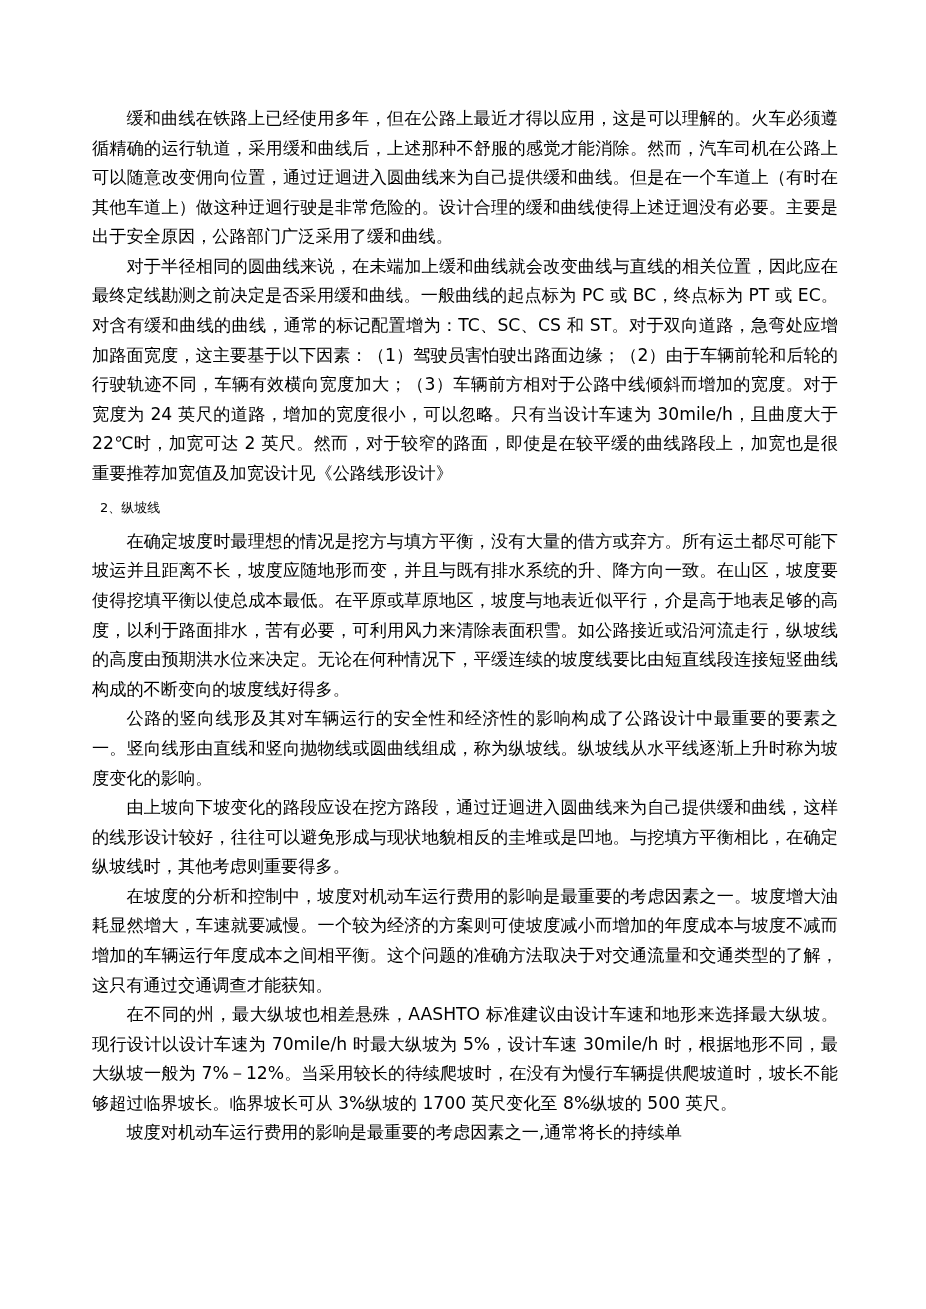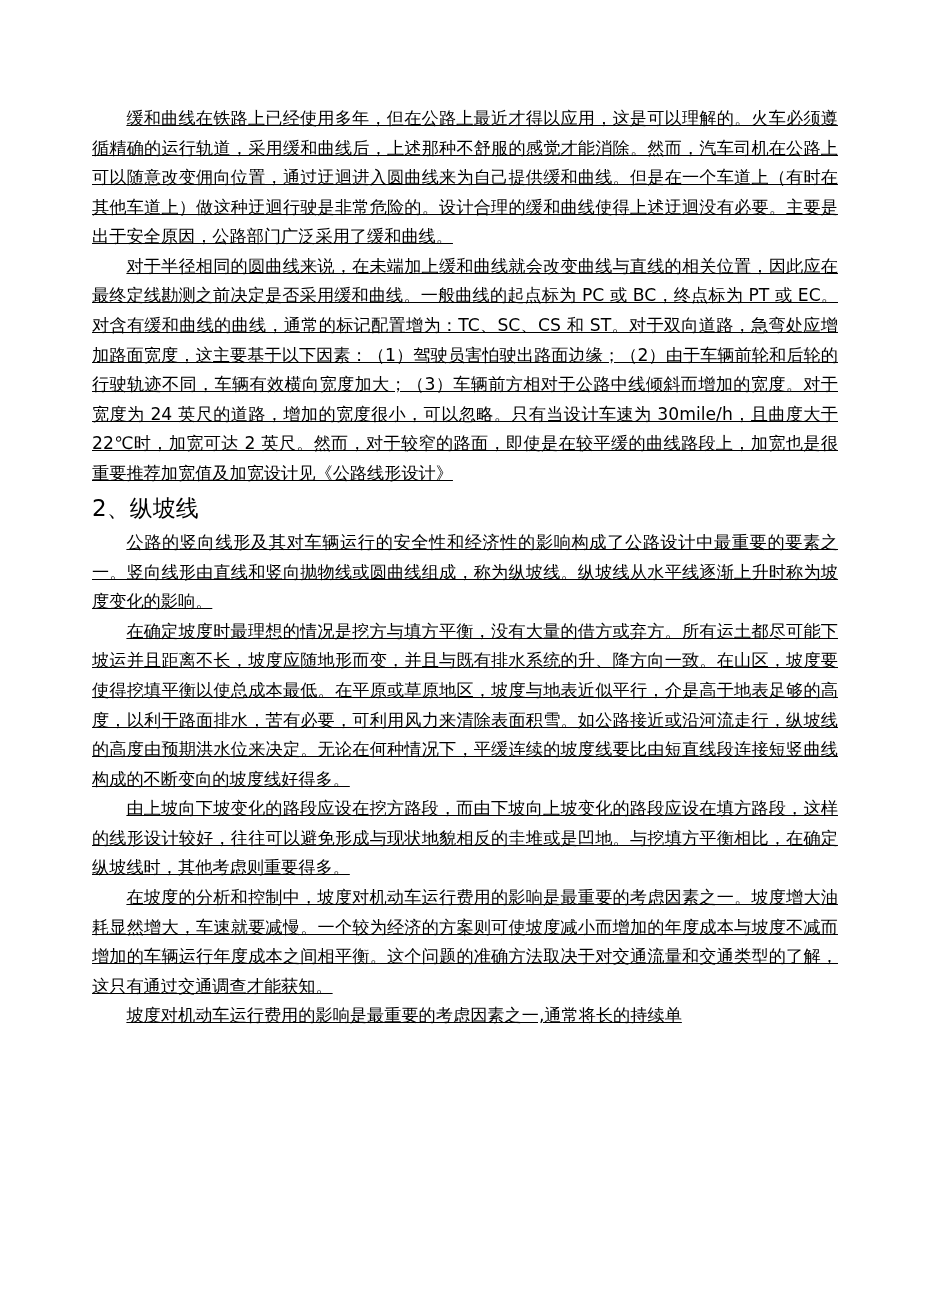--- a/index.html
+++ b/index.html
@@ -25,37 +25,37 @@
     line-height: 1.72;
     color: #000000;
     text-align: justify;
     text-justify: inter-ideograph;
   }
   .para {
     margin: 0;
     text-indent: 2em;
     text-align: justify;
     text-justify: inter-ideograph;
-    text-decoration: underline;
   }
   .heading {
-    margin: 0;
-    font-size: 23px;
+    margin: 8px;
+    font-size: 13px;
     font-weight: normal;
     text-indent: 0;
     text-align: left;
   }
 </style>
 </head>
 <body>
 
 <div class="page">
   <div class="doc-body">
     <p class="para">缓和曲线在铁路上已经使用多年，但在公路上最近才得以应用，这是可以理解的。火车必须遵循精确的运行轨道，采用缓和曲线后，上述那种不舒服的感觉才能消除。然而，汽车司机在公路上可以随意改变佣向位置，通过迂迴进入圆曲线来为自己提供缓和曲线。但是在一个车道上（有时在其他车道上）做这种迂迴行驶是非常危险的。设计合理的缓和曲线使得上述迂迴没有必要。主要是出于安全原因，公路部门广泛采用了缓和曲线。</p>
     <p class="para">对于半径相同的圆曲线来说，在未端加上缓和曲线就会改变曲线与直线的相关位置，因此应在最终定线勘测之前决定是否采用缓和曲线。一般曲线的起点标为 PC 或 BC，终点标为 PT 或 EC。对含有缓和曲线的曲线，通常的标记配置增为：TC、SC、CS 和 ST。对于双向道路，急弯处应增加路面宽度，这主要基于以下因素：（1）驾驶员害怕驶出路面边缘；（2）由于车辆前轮和后轮的行驶轨迹不同，车辆有效横向宽度加大；（3）车辆前方相对于公路中线倾斜而增加的宽度。对于宽度为 24 英尺的道路，增加的宽度很小，可以忽略。只有当设计车速为 30mile/h，且曲度大于 22℃时，加宽可达 2 英尺。然而，对于较窄的路面，即使是在较平缓的曲线路段上，加宽也是很重要推荐加宽值及加宽设计见《公路线形设计》</p>
     <p class="heading">2、纵坡线</p>
+    <p class="para">在确定坡度时最理想的情况是挖方与填方平衡，没有大量的借方或弃方。所有运土都尽可能下坡运并且距离不长，坡度应随地形而变，并且与既有排水系统的升、降方向一致。在山区，坡度要使得挖填平衡以使总成本最低。在平原或草原地区，坡度与地表近似平行，介是高于地表足够的高度，以利于路面排水，苦有必要，可利用风力来清除表面积雪。如公路接近或沿河流走行，纵坡线的高度由预期洪水位来决定。无论在何种情况下，平缓连续的坡度线要比由短直线段连接短竖曲线构成的不断变向的坡度线好得多。</p>
     <p class="para">公路的竖向线形及其对车辆运行的安全性和经济性的影响构成了公路设计中最重要的要素之一。竖向线形由直线和竖向抛物线或圆曲线组成，称为纵坡线。纵坡线从水平线逐渐上升时称为坡度变化的影响。</p>
-    <p class="para">在确定坡度时最理想的情况是挖方与填方平衡，没有大量的借方或弃方。所有运土都尽可能下坡运并且距离不长，坡度应随地形而变，并且与既有排水系统的升、降方向一致。在山区，坡度要使得挖填平衡以使总成本最低。在平原或草原地区，坡度与地表近似平行，介是高于地表足够的高度，以利于路面排水，苦有必要，可利用风力来清除表面积雪。如公路接近或沿河流走行，纵坡线的高度由预期洪水位来决定。无论在何种情况下，平缓连续的坡度线要比由短直线段连接短竖曲线构成的不断变向的坡度线好得多。</p>
-    <p class="para">由上坡向下坡变化的路段应设在挖方路段，而由下坡向上坡变化的路段应设在填方路段，这样的线形设计较好，往往可以避免形成与现状地貌相反的圭堆或是凹地。与挖填方平衡相比，在确定纵坡线时，其他考虑则重要得多。</p>
+    <p class="para">由上坡向下坡变化的路段应设在挖方路段，通过迂迴进入圆曲线来为自己提供缓和曲线，这样的线形设计较好，往往可以避免形成与现状地貌相反的圭堆或是凹地。与挖填方平衡相比，在确定纵坡线时，其他考虑则重要得多。</p>
     <p class="para">在坡度的分析和控制中，坡度对机动车运行费用的影响是最重要的考虑因素之一。坡度增大油耗显然增大，车速就要减慢。一个较为经济的方案则可使坡度减小而增加的年度成本与坡度不减而增加的车辆运行年度成本之间相平衡。这个问题的准确方法取决于对交通流量和交通类型的了解，这只有通过交通调查才能获知。</p>
+    <p class="para">在不同的州，最大纵坡也相差悬殊，AASHTO 标准建议由设计车速和地形来选择最大纵坡。现行设计以设计车速为 70mile/h 时最大纵坡为 5%，设计车速 30mile/h 时，根据地形不同，最大纵坡一般为 7%－12%。当采用较长的待续爬坡时，在没有为慢行车辆提供爬坡道时，坡长不能够超过临界坡长。临界坡长可从 3%纵坡的 1700 英尺变化至 8%纵坡的 500 英尺。</p>
     <p class="para">坡度对机动车运行费用的影响是最重要的考虑因素之一,通常将长的持续单</p>
   </div>
 </div>
 
 </body></html>

